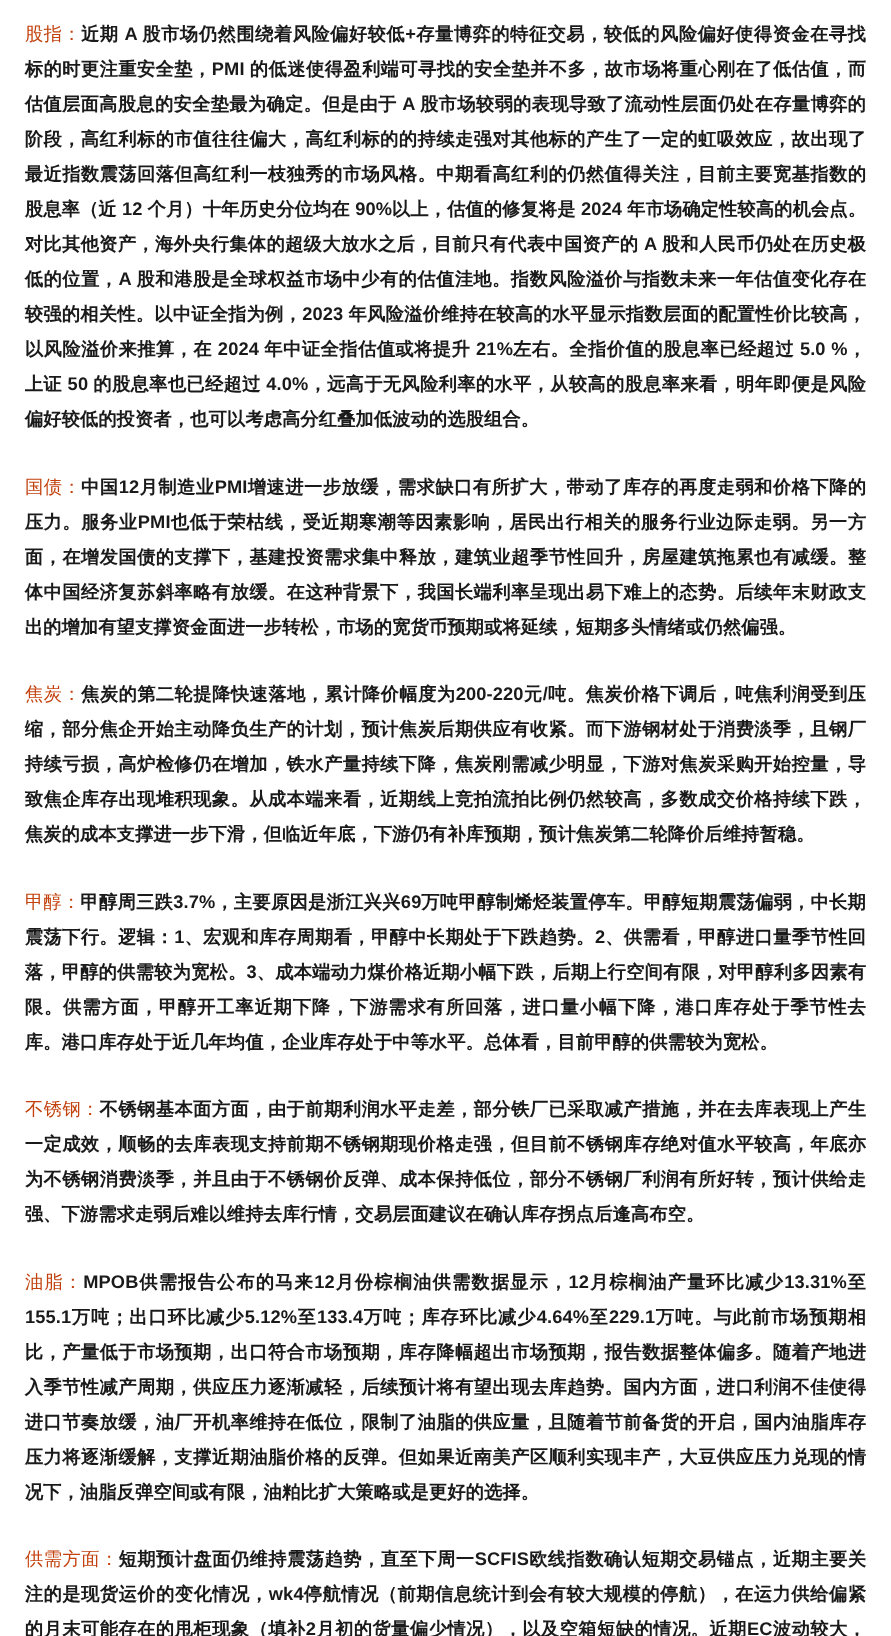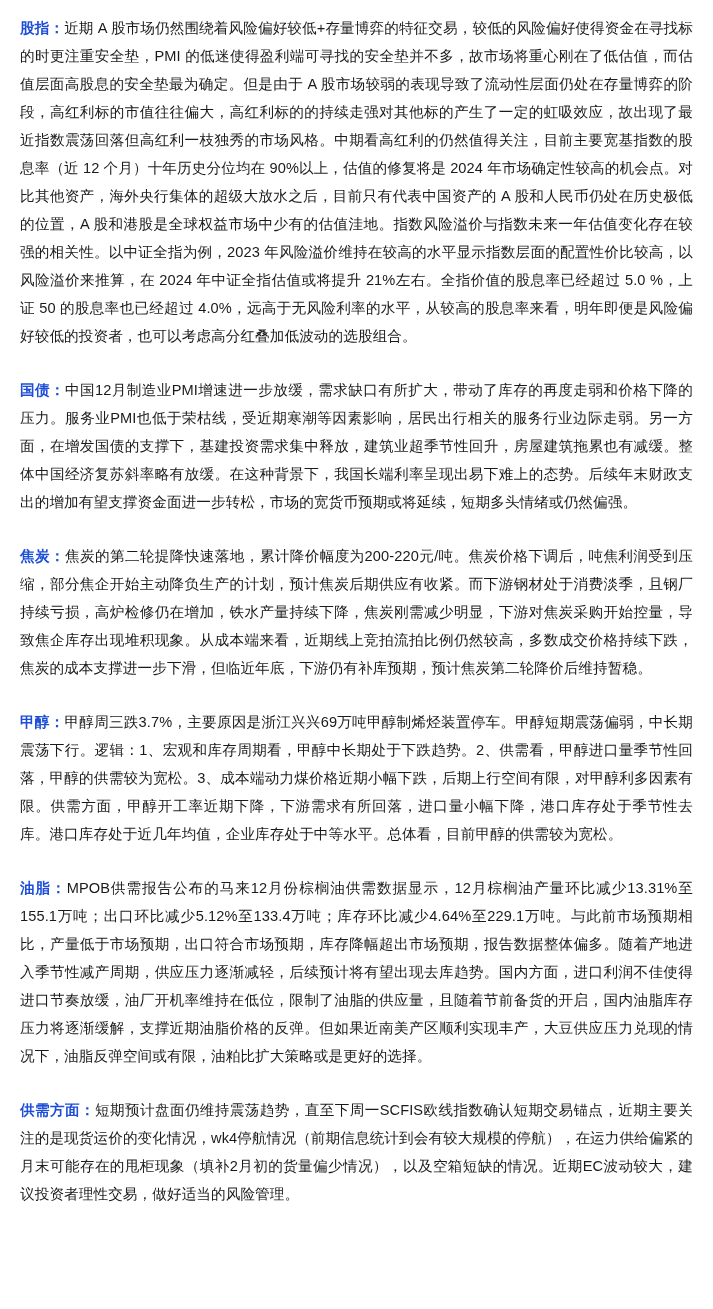--- a/index.html
+++ b/index.html
@@ -27,25 +27,25 @@
   .para {
     margin: 0;
     font-size: 14.6px;
     line-height: 28px;
     text-align: justify;
     text-justify: inter-ideograph;
     letter-spacing: 0.1px;
     color: #1a1a1a;
   }
   .label {
-    font-weight: bold;
-    color: #1d4ed8;
+    font-weight: normal;
+    color: #c2410c;
   }
   .body-text {
-    font-weight: normal;
+    font-weight: bold;
   }
 </style>
 </head>
 <body>
 
 <div class="doc">
 
   <div class="section">
     <p class="para"><span class="label">股指：</span><span class="body-text">近期 A 股市场仍然围绕着风险偏好较低+存量博弈的特征交易，较低的风险偏好使得资金在寻找标的时更注重安全垫，PMI 的低迷使得盈利端可寻找的安全垫并不多，故市场将重心刚在了低估值，而估值层面高股息的安全垫最为确定。但是由于 A 股市场较弱的表现导致了流动性层面仍处在存量博弈的阶段，高红利标的市值往往偏大，高红利标的的持续走强对其他标的产生了一定的虹吸效应，故出现了最近指数震荡回落但高红利一枝独秀的市场风格。中期看高红利的仍然值得关注，目前主要宽基指数的股息率（近 12 个月）十年历史分位均在 90%以上，估值的修复将是 2024 年市场确定性较高的机会点。对比其他资产，海外央行集体的超级大放水之后，目前只有代表中国资产的 A 股和人民币仍处在历史极低的位置，A 股和港股是全球权益市场中少有的估值洼地。指数风险溢价与指数未来一年估值变化存在较强的相关性。以中证全指为例，2023 年风险溢价维持在较高的水平显示指数层面的配置性价比较高，以风险溢价来推算，在 2024 年中证全指估值或将提升 21%左右。全指价值的股息率已经超过 5.0 %，上证 50 的股息率也已经超过 4.0%，远高于无风险利率的水平，从较高的股息率来看，明年即便是风险偏好较低的投资者，也可以考虑高分红叠加低波动的选股组合。</span></p>
   </div>
@@ -55,20 +55,23 @@
   </div>
 
   <div class="section">
     <p class="para"><span class="label">焦炭：</span><span class="body-text">焦炭的第二轮提降快速落地，累计降价幅度为200-220元/吨。焦炭价格下调后，吨焦利润受到压缩，部分焦企开始主动降负生产的计划，预计焦炭后期供应有收紧。而下游钢材处于消费淡季，且钢厂持续亏损，高炉检修仍在增加，铁水产量持续下降，焦炭刚需减少明显，下游对焦炭采购开始控量，导致焦企库存出现堆积现象。从成本端来看，近期线上竞拍流拍比例仍然较高，多数成交价格持续下跌，焦炭的成本支撑进一步下滑，但临近年底，下游仍有补库预期，预计焦炭第二轮降价后维持暂稳。</span></p>
   </div>
 
   <div class="section">
     <p class="para"><span class="label">甲醇：</span><span class="body-text">甲醇周三跌3.7%，主要原因是浙江兴兴69万吨甲醇制烯烃装置停车。甲醇短期震荡偏弱，中长期震荡下行。逻辑：1、宏观和库存周期看，甲醇中长期处于下跌趋势。2、供需看，甲醇进口量季节性回落，甲醇的供需较为宽松。3、成本端动力煤价格近期小幅下跌，后期上行空间有限，对甲醇利多因素有限。供需方面，甲醇开工率近期下降，下游需求有所回落，进口量小幅下降，港口库存处于季节性去库。港口库存处于近几年均值，企业库存处于中等水平。总体看，目前甲醇的供需较为宽松。</span></p>
   </div>
 
+  <div class="section">
+    <p class="para"><span class="label">不锈钢：</span><span class="body-text">不锈钢基本面方面，由于前期利润水平走差，部分铁厂已采取减产措施，并在去库表现上产生一定成效，顺畅的去库表现支持前期不锈钢期现价格走强，但目前不锈钢库存绝对值水平较高，年底亦为不锈钢消费淡季，并且由于不锈钢价反弹、成本保持低位，部分不锈钢厂利润有所好转，预计供给走强、下游需求走弱后难以维持去库行情，交易层面建议在确认库存拐点后逢高布空。</span></p>
+  </div>
 
   <div class="section">
     <p class="para"><span class="label">油脂：</span><span class="body-text">MPOB供需报告公布的马来12月份棕榈油供需数据显示，12月棕榈油产量环比减少13.31%至155.1万吨；出口环比减少5.12%至133.4万吨；库存环比减少4.64%至229.1万吨。与此前市场预期相比，产量低于市场预期，出口符合市场预期，库存降幅超出市场预期，报告数据整体偏多。随着产地进入季节性减产周期，供应压力逐渐减轻，后续预计将有望出现去库趋势。国内方面，进口利润不佳使得进口节奏放缓，油厂开机率维持在低位，限制了油脂的供应量，且随着节前备货的开启，国内油脂库存压力将逐渐缓解，支撑近期油脂价格的反弹。但如果近南美产区顺利实现丰产，大豆供应压力兑现的情况下，油脂反弹空间或有限，油粕比扩大策略或是更好的选择。</span></p>
   </div>
 
   <div class="section">
     <p class="para"><span class="label">供需方面：</span><span class="body-text">短期预计盘面仍维持震荡趋势，直至下周一SCFIS欧线指数确认短期交易锚点，近期主要关注的是现货运价的变化情况，wk4停航情况（前期信息统计到会有较大规模的停航），在运力供给偏紧的月末可能存在的甩柜现象（填补2月初的货量偏少情况），以及空箱短缺的情况。近期EC波动较大，建议投资者理性交易，做好适当的风险管理。</span></p>
   </div>
 
 </div>

